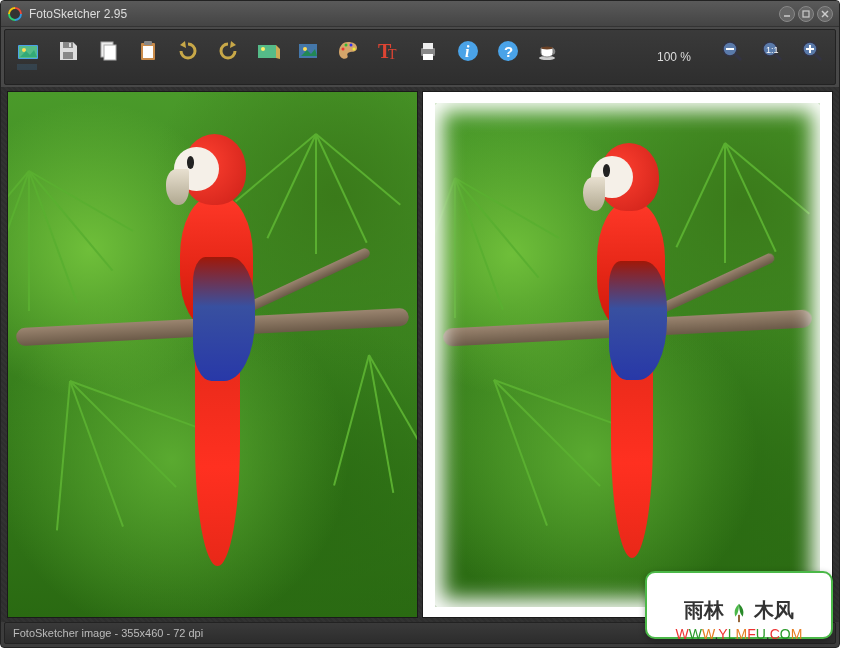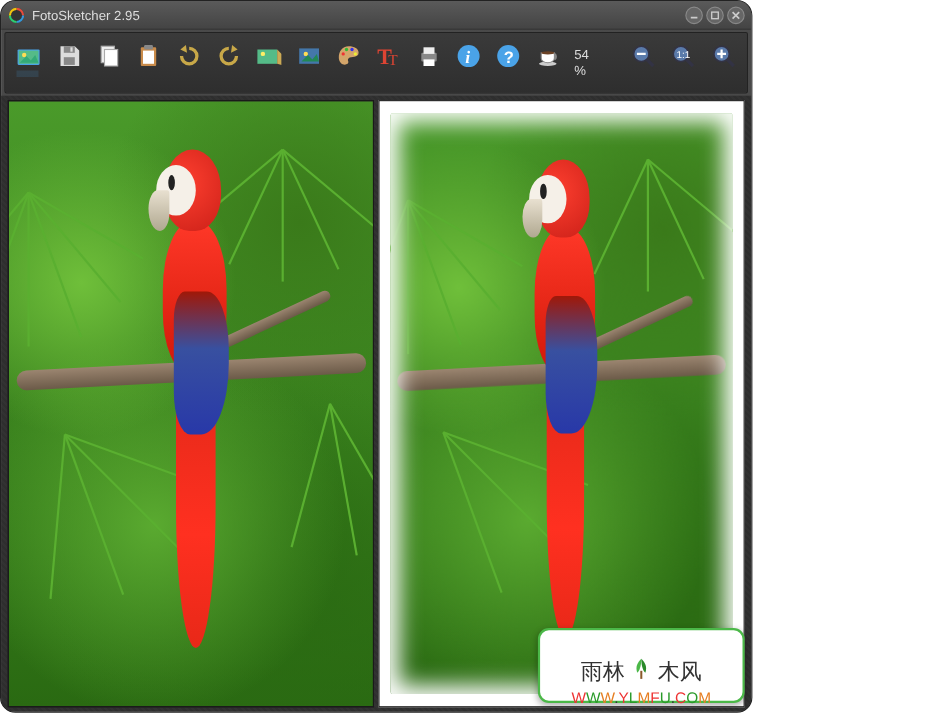--- a/index.html
+++ b/index.html
@@ -1,36 +1,36 @@
 <!DOCTYPE html>
 <html><head>
 <meta charset="utf-8">
 <style>
 * { box-sizing: border-box; margin: 0; padding: 0; }
 body { font-family: "Microsoft YaHei", Arial, sans-serif; background: #fff; width: 844px; height: 655px; overflow: hidden; }
-.window { width: 684px; height: 648px; background: linear-gradient(#4a4a4a, #3c3c3c); border: 1px solid #222; border-radius: 14px; overflow: hidden; display: flex; flex-direction: column; position: relative; }
+.window { width: 840px; height: 648px; background: linear-gradient(#4a4a4a, #3c3c3c); border: 1px solid #222; border-radius: 4px; overflow: hidden; display: flex; flex-direction: column; position: relative; }
 .titlebar { height: 26px; background: linear-gradient(#5a5a5a, #444); display: flex; align-items: center; padding: 0 6px; color: #ddd; font-size: 12px; border-bottom:1px solid #333; }
 .titlebar .app-icon { width: 16px; height: 16px; margin-right: 6px; }
 .titlebar .title { flex: 1; }
 .win-controls { display: flex; gap: 3px; }
 .win-btn { width: 16px; height: 16px; border-radius: 50%; background: #666; border:1px solid #888; display:flex; align-items:center; justify-content:center; cursor:pointer; }
 .win-btn svg { width:10px; height:10px; }
 .menubar { height: 24px; background: #3e3e3e; border: 1px solid #2a2a2a; margin: 1px 3px; border-radius: 2px; display: flex; align-items: center; padding: 0 4px; gap: 2px; }
 .menu-item { color: #ccc; font-size: 13px; padding: 2px 6px; cursor:pointer; }
 .toolbar { height: 56px; background: linear-gradient(#3a3a3a,#2e2e2e); margin: 2px 3px; border:1px solid #222; border-radius:2px; display:flex; align-items:center; padding: 0 8px; gap: 10px; position: relative; }
 .tool-btn { width: 30px; height: 46px; display:flex; flex-direction:column; align-items:center; justify-content:flex-start; padding-top:4px; cursor:pointer; }
 .tool-icon { width:26px; height:26px; display:flex; align-items:center; justify-content:center; }
 .tool-reflect { width:26px; height:12px; transform: scaleY(-1); opacity:0.15; overflow:hidden; }
 .zoom-label { color:#ddd; font-size:12px; margin-left:auto; margin-right: 16px; }
 .workspace { flex:1; display:flex; gap:4px; padding:4px 6px; background: repeating-linear-gradient(45deg,#323232,#323232 2px,#2e2e2e 2px,#2e2e2e 4px); }
 .panel { flex:1; border:1px solid #1a1a1a; background:#222; display:flex; align-items:center; justify-content:center; overflow:hidden; }
 .img-sketch { width:94%; height:96%; background:#fff; border-radius:2px; position:relative; overflow:hidden; }
 .statusbar { height:22px; background: linear-gradient(#3a3a3a,#2c2c2c); margin: 0 3px 3px; border:1px solid #222; border-radius:2px; color:#bbb; font-size:11px; display:flex; align-items:center; padding:0 8px; }
 .watermark { position:absolute; right:6px; bottom:8px; width:188px; height:68px; background:#fff; border:2px solid #4bb848; border-radius:10px; display:flex; flex-direction:column; align-items:center; justify-content:center; font-size:14px; box-shadow:0 2px 6px rgba(0,0,0,0.3); z-index:10; }
-.wm-top { display:flex; align-items:flex-start; gap:4px; font-size:20px; color:#333; font-weight:normal;margin-top:29px; }
+.wm-top { display:flex; align-items:flex-end; gap:4px; font-size:20px; color:#333; font-weight:bold;margin-top:29px; }
 .wm-url { font-size:14px; margin-top:2px; }
 .wm-url span.r{color:#e33;} .wm-url span.g{color:#2a9a2a;} .wm-url span.o{color:#e67e22;} .wm-url span.b{color:#333;}
 
 .scene { width:100%; height:100%; position:relative; overflow:hidden; }
 .bg-green { position:absolute; inset:0; background:
   radial-gradient(circle at 20% 30%, #6fbf3a 0%, transparent 30%),
   radial-gradient(circle at 80% 20%, #3a7a1a 0%, transparent 35%),
   radial-gradient(circle at 40% 70%, #5aaa30 0%, transparent 40%),
   radial-gradient(circle at 70% 80%, #2a6a12 0%, transparent 40%),
   linear-gradient(#4a9a2a,#2a6a12); }
@@ -206,21 +206,21 @@
         <div class="tool-icon">
           <svg viewBox="0 0 24 24" width="24" height="24">
             <ellipse cx="11" cy="19" rx="8" ry="2" fill="#ccc"></ellipse>
             <path d="M5 9 h12 v5 a6 4 0 0 1 -12 0 z" fill="#fff" stroke="#888"></path>
             <path d="M17 10 a3 3 0 0 1 0 5" fill="none" stroke="#888" stroke-width="2"></path>
             <ellipse cx="11" cy="9" rx="6" ry="1.5" fill="#6b4226"></ellipse>
           </svg>
         </div>
       </div>
 
-    <span class="zoom-label">54 %</span>
+    <span class="zoom-label">100 %</span>
     <div class="tool-btn">
         <div class="tool-icon">
           <svg viewBox="0 0 24 24" width="24" height="24">
             <circle cx="10" cy="10" r="7" fill="#5a7aaa" stroke="#334" stroke-width="1.5"></circle>
             <line x1="6" y1="10" x2="14" y2="10" stroke="#fff" stroke-width="2"></line>
             <line x1="15" y1="15" x2="21" y2="21" stroke="#334" stroke-width="3"></line>
           </svg>
         </div>
       </div>
     <div class="tool-btn">
@@ -319,20 +319,23 @@
               <div class="p-face"></div>
               <div class="p-eye"></div>
               <div class="p-beak"></div>
           </div>
         </div>
         <div class="sketch-edge"></div>
       </div>
     </div>
   </div>
 
+  <div class="statusbar">
+    <span>FotoSketcher image - 355x460 - 72 dpi</span>
+  </div>
 
   <div class="watermark">
     <div class="wm-top">
       <span>雨林</span>
       <svg width="22" height="22" viewBox="0 0 24 24">
           <path d="M12 2 C8 6 6 10 8 16 C10 14 12 10 12 2 Z" fill="#4bb848"></path>
           <path d="M12 2 C16 6 18 10 16 16 C14 14 12 10 12 2 Z" fill="#2a8a2a"></path>
           <rect x="11" y="14" width="2" height="8" fill="#8b5a2b"></rect>
         </svg>
       <span>木风</span>

